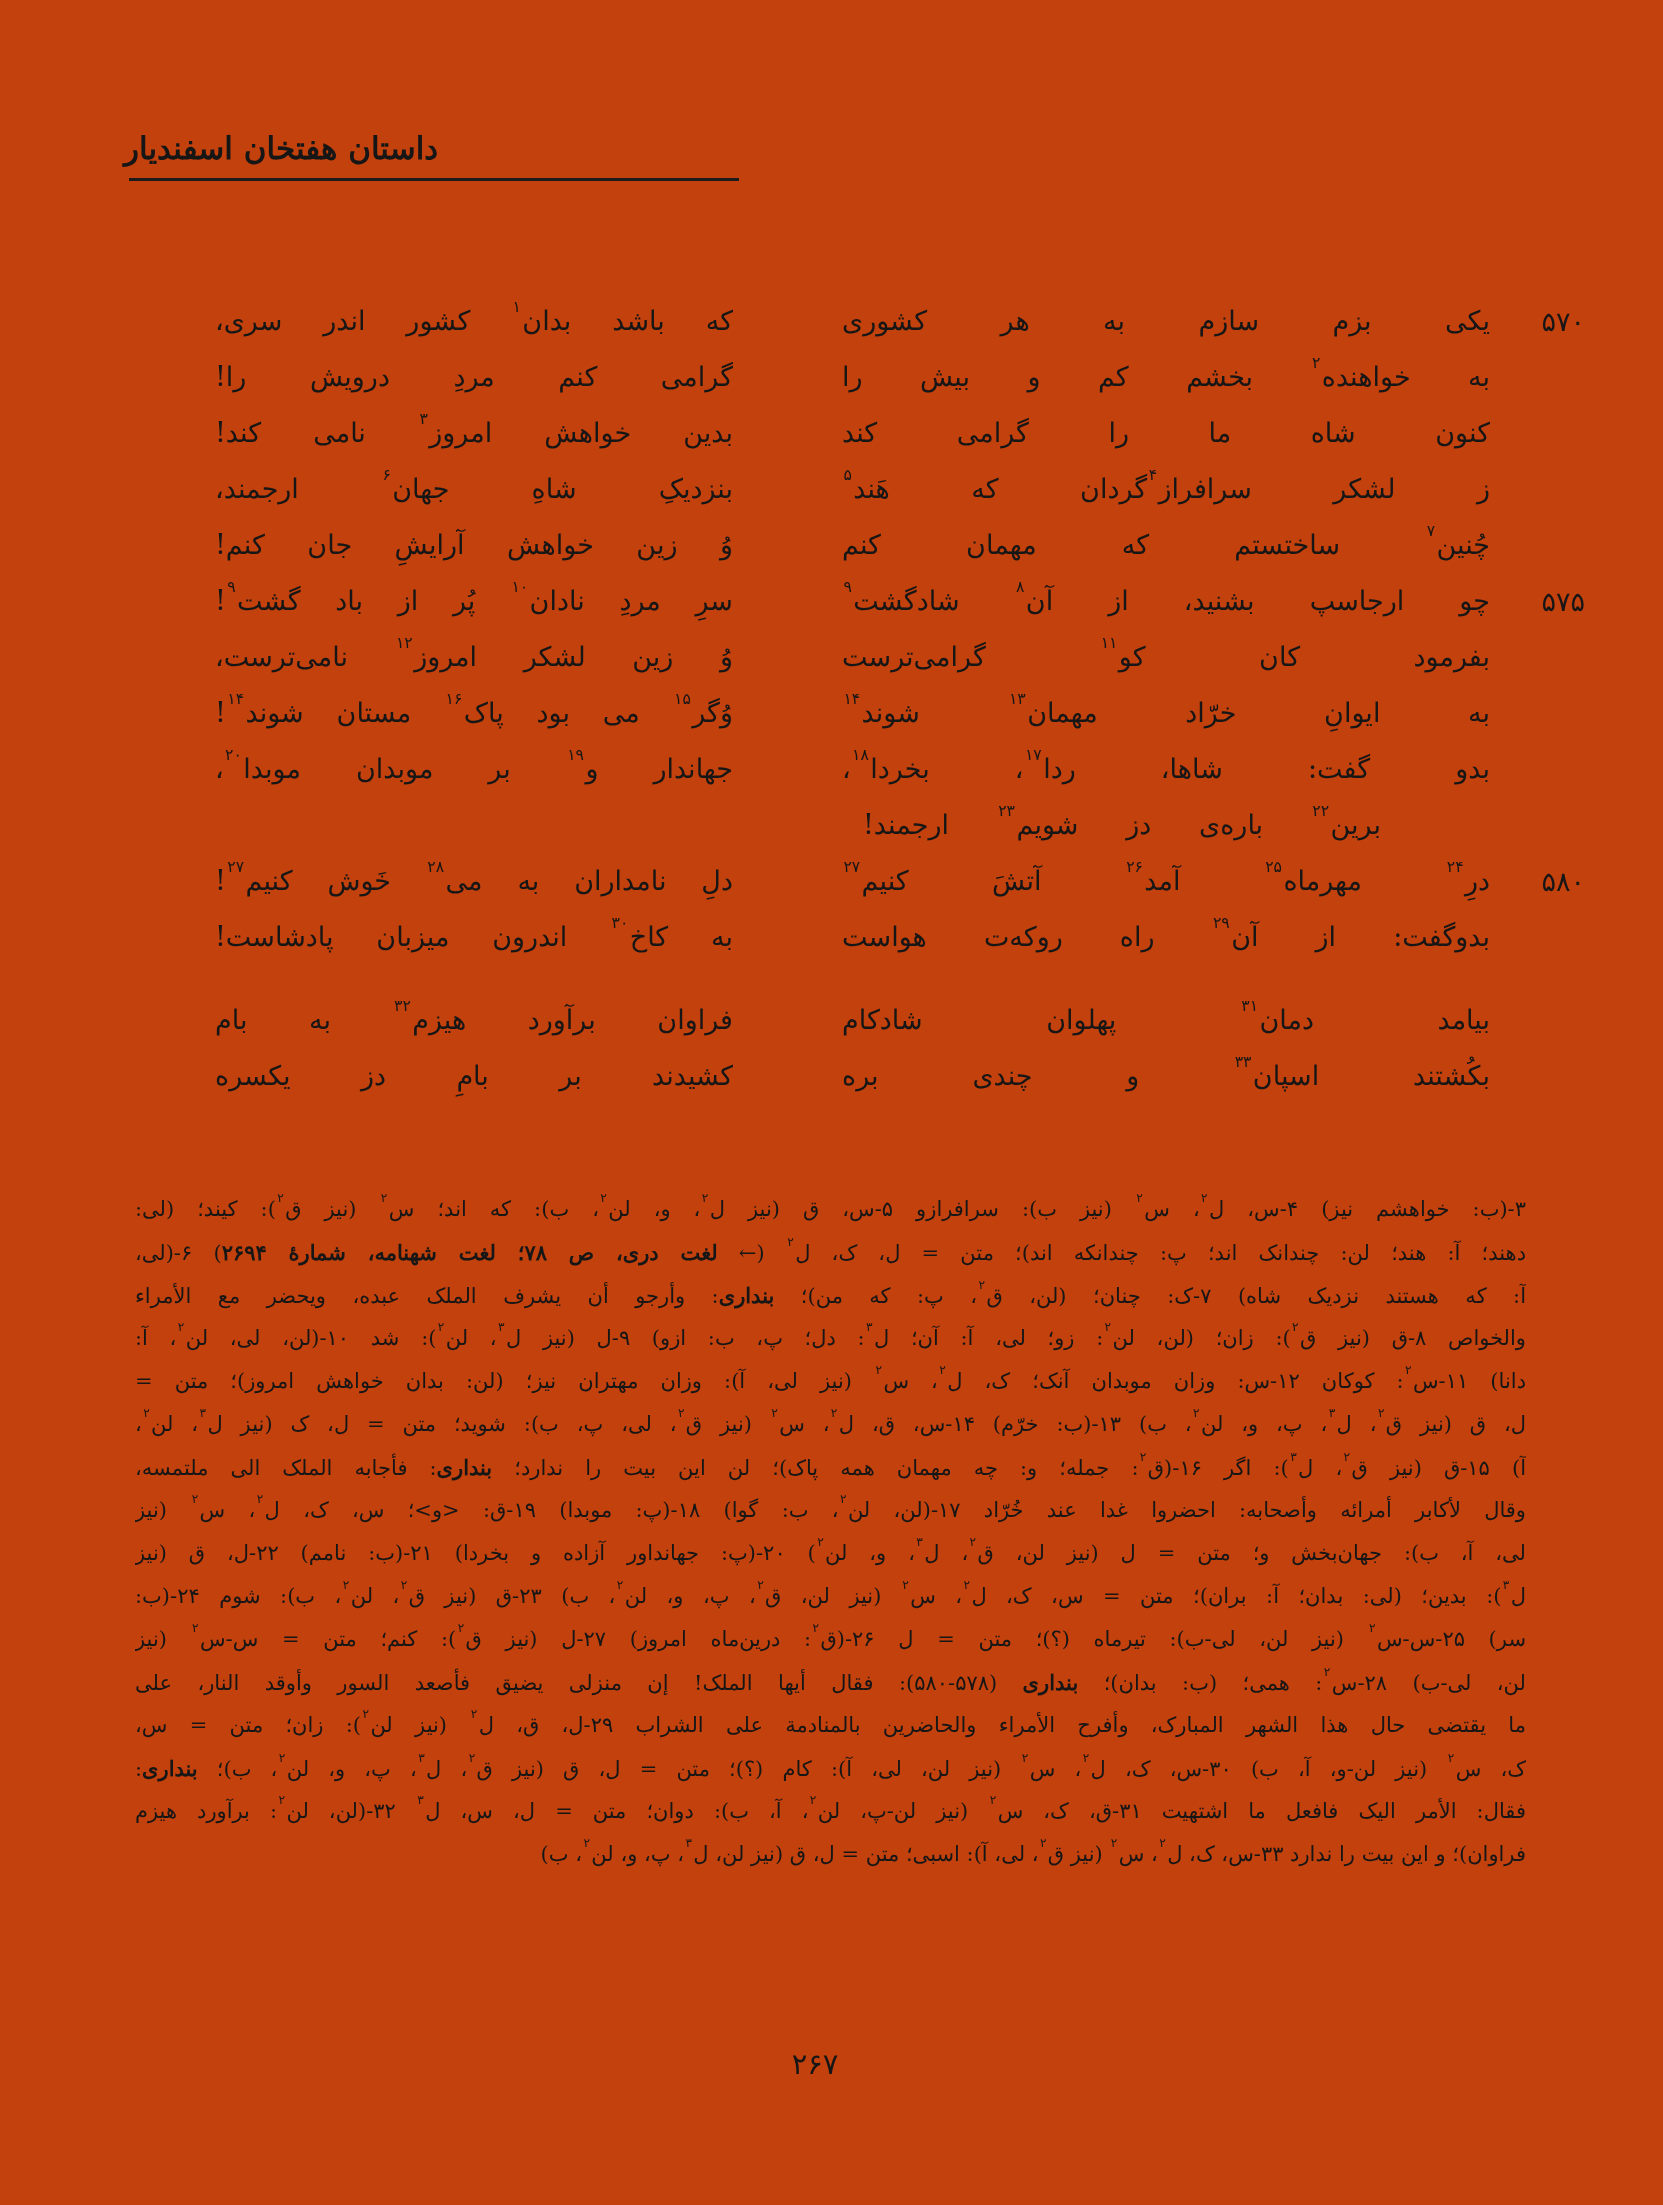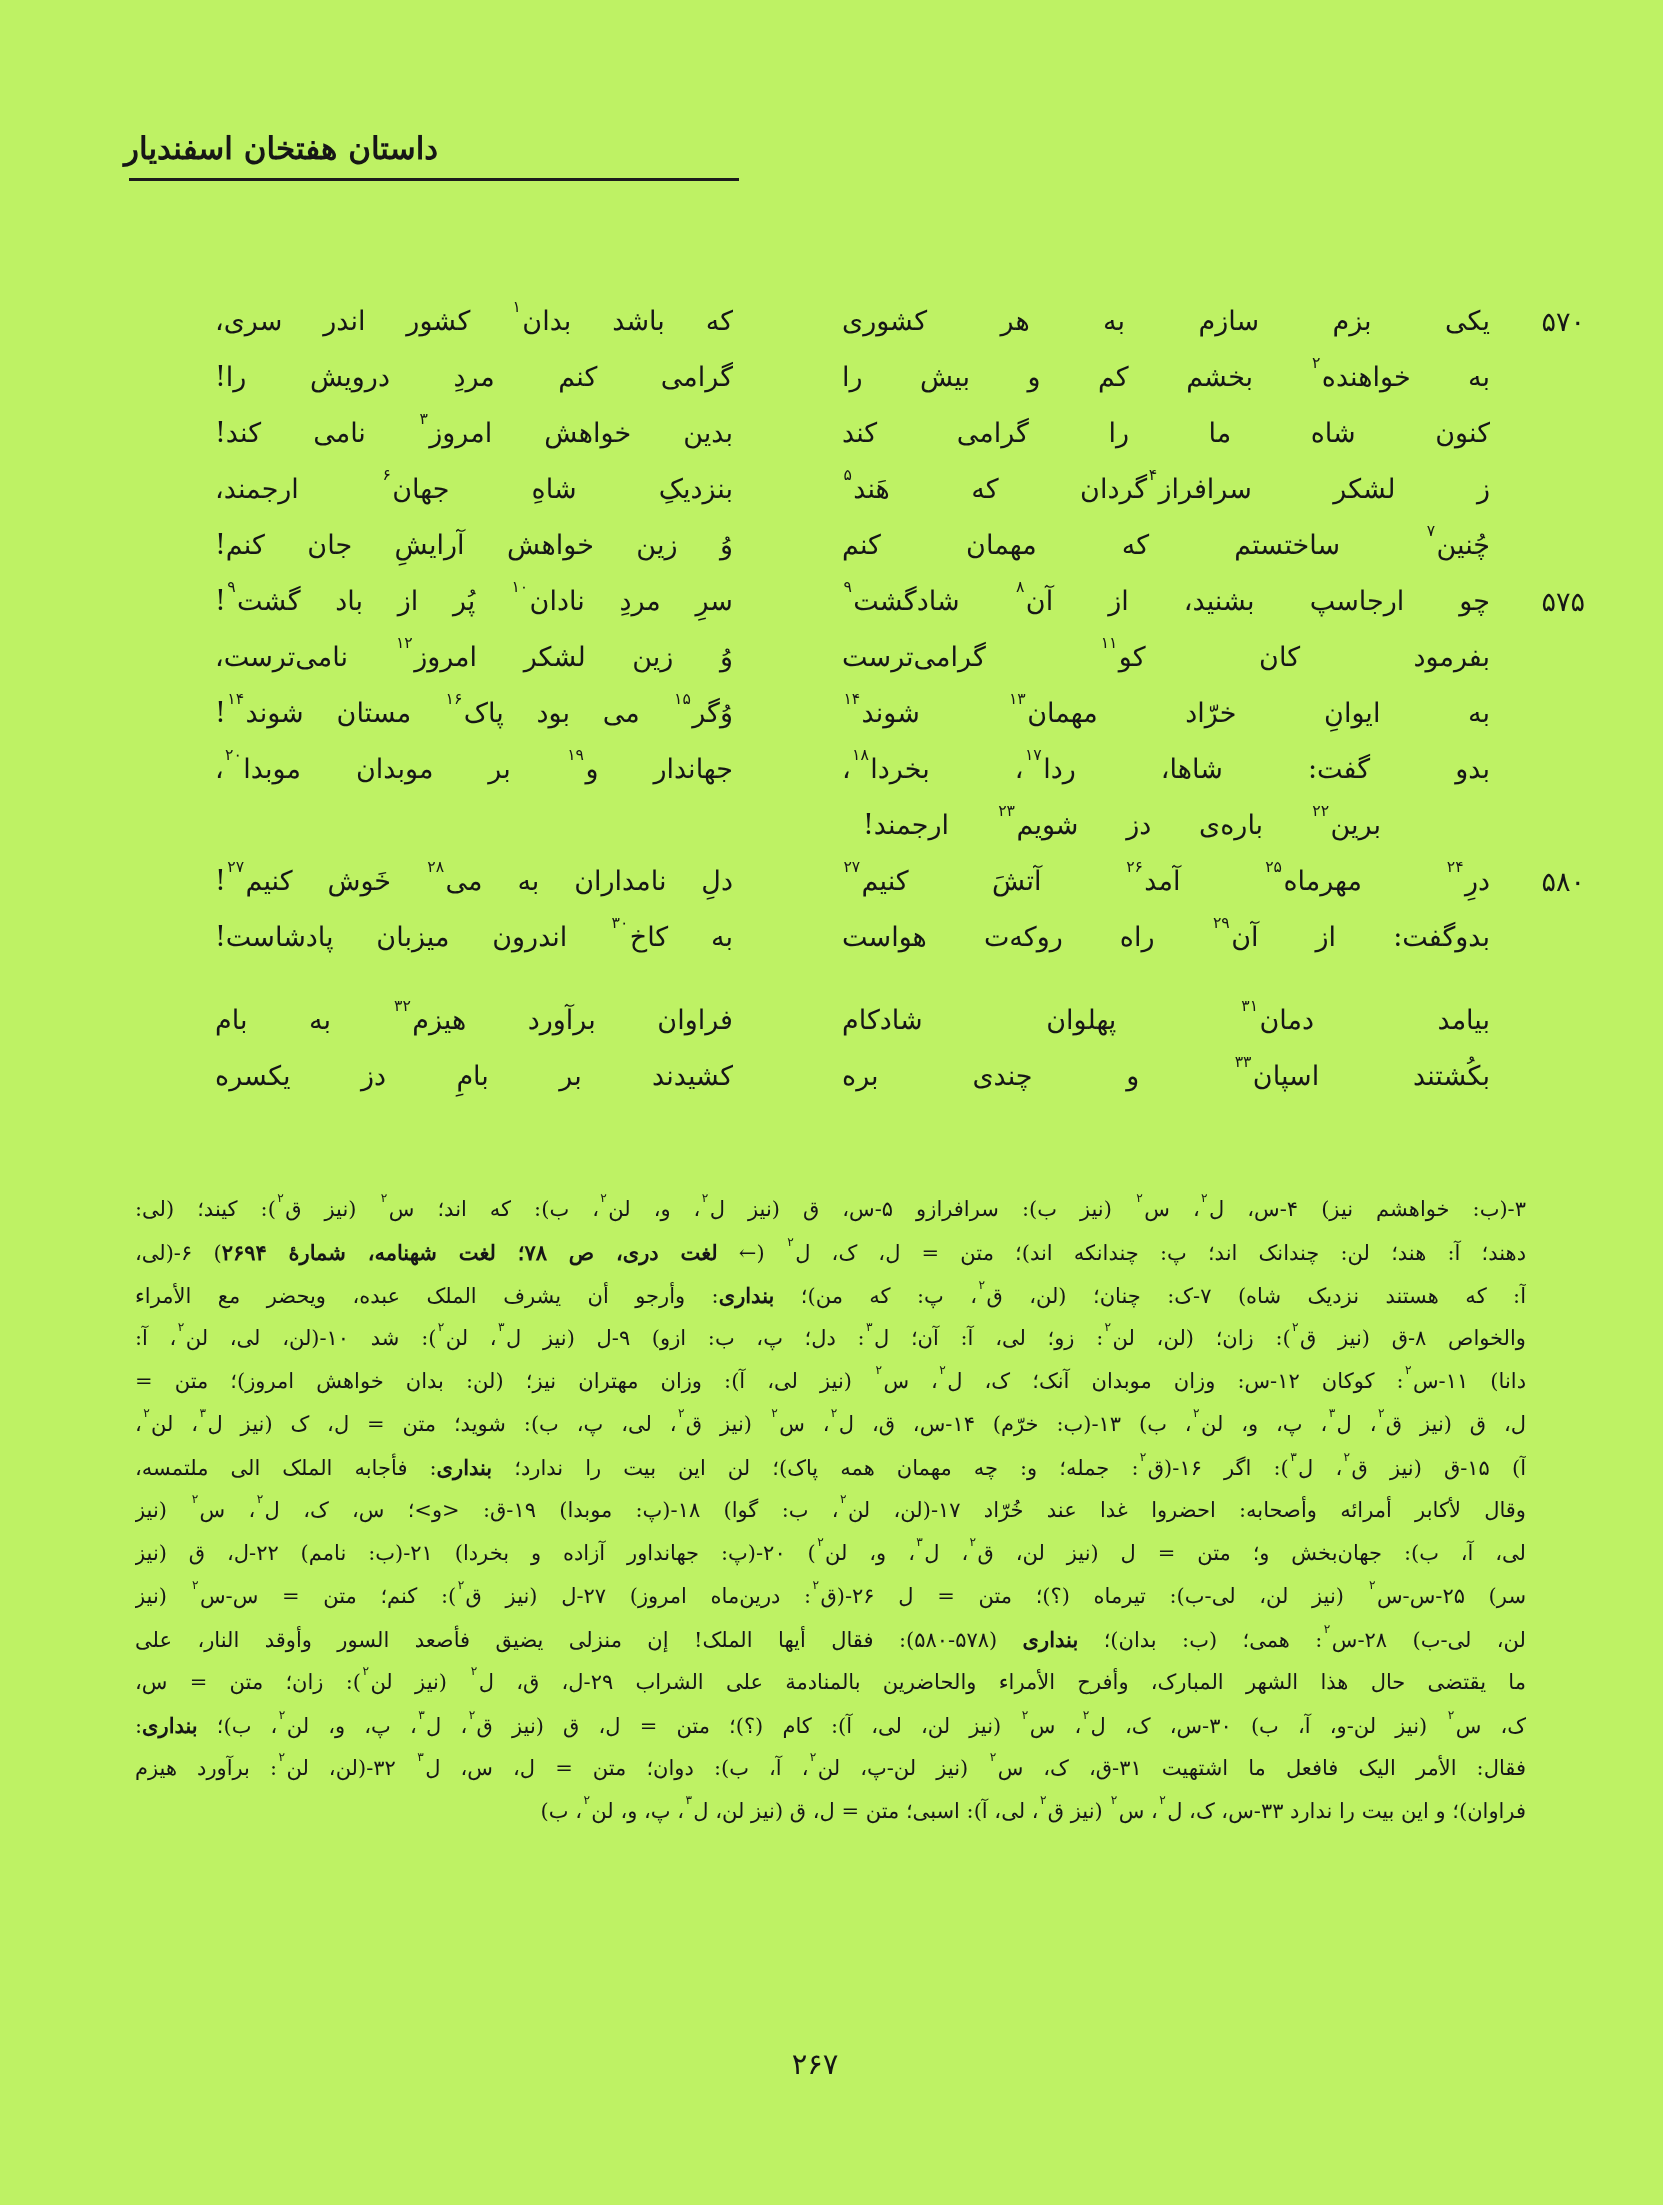--- a/index.html
+++ b/index.html
@@ -1,19 +1,19 @@
 <!DOCTYPE html>
 <html lang="fa" dir="rtl" style="font-size:11px"><head>
 <meta charset="utf-8">
 <style>
   html,body{margin:0;padding:0;background:#e8e8e8;}
   .page{
     position:relative;
     width:1664px;height:2205px;
-    background:#bef264;
+    background:#c2410c;
     margin:0 auto;
     font-family:"DejaVu Serif", serif;
     color:#161616;
     direction:rtl;
     overflow:hidden;
   }
   
   .header-title{
     position:absolute;left:125px;top:130px;
     font-size:31px;font-weight:bold;
@@ -157,20 +157,21 @@
   <div class="footnotes">
     <div class="fn-line">۳-(ب: خواهشم نیز) ۴-س، ل<sup>۲</sup>، س<sup>۲</sup> (نیز ب): سرافرازو ۵-س، ق (نیز ل<sup>۲</sup>، و، لن<sup>۲</sup>، ب): که اند؛ س<sup>۲</sup> (نیز ق<sup>۲</sup>): کیند؛ (لی:</div>
     <div class="fn-line">دهند؛ آ: هند؛ لن: چندانک اند؛ پ: چندانکه اند)؛ متن = ل، ک، ل<sup>۲</sup> (← <b>لغت دری، ص ۷۸؛ لغت شهنامه، شمارهٔ ۲۶۹۴</b>) ۶-(لی،</div>
     <div class="fn-line">آ: که هستند نزدیک شاه) ۷-ک: چنان؛ (لن، ق<sup>۲</sup>، پ: که من)؛ <b>بنداری</b>: وأرجو أن یشرف الملک عبده، ویحضر مع الأمراء</div>
     <div class="fn-line">والخواص ۸-ق (نیز ق<sup>۲</sup>): زان؛ (لن، لن<sup>۲</sup>: زو؛ لی، آ: آن؛ ل<sup>۳</sup>: دل؛ پ، ب: ازو) ۹-ل (نیز ل<sup>۳</sup>، لن<sup>۲</sup>): شد ۱۰-(لن، لی، لن<sup>۲</sup>، آ:</div>
     <div class="fn-line">دانا) ۱۱-س<sup>۲</sup>: کوکان ۱۲-س: وزان موبدان آنک؛ ک، ل<sup>۲</sup>، س<sup>۲</sup> (نیز لی، آ): وزان مهتران نیز؛ (لن: بدان خواهش امروز)؛ متن =</div>
     <div class="fn-line">ل، ق (نیز ق<sup>۲</sup>، ل<sup>۳</sup>، پ، و، لن<sup>۲</sup>، ب) ۱۳-(ب: خرّم) ۱۴-س، ق، ل<sup>۲</sup>، س<sup>۲</sup> (نیز ق<sup>۲</sup>، لی، پ، ب): شوید؛ متن = ل، ک (نیز ل<sup>۳</sup>، لن<sup>۲</sup>،</div>
     <div class="fn-line">آ) ۱۵-ق (نیز ق<sup>۲</sup>، ل<sup>۳</sup>): اگر ۱۶-(ق<sup>۲</sup>: جمله؛ و: چه مهمان همه پاک)؛ لن این بیت را ندارد؛ <b>بنداری</b>: فأجابه الملک الی ملتمسه،</div>
     <div class="fn-line">وقال لأکابر أمرائه وأصحابه: احضروا غدا عند خُرّاد ۱۷-(لن، لن<sup>۲</sup>، ب: گوا) ۱۸-(پ: موبدا) ۱۹-ق: &lt;و&gt;؛ س، ک، ل<sup>۲</sup>، س<sup>۲</sup> (نیز</div>
     <div class="fn-line">لی، آ، ب): جهان‌بخش و؛ متن = ل (نیز لن، ق<sup>۲</sup>، ل<sup>۳</sup>، و، لن<sup>۲</sup>) ۲۰-(پ: جهانداور آزاده و بخردا) ۲۱-(ب: نامم) ۲۲-ل، ق (نیز</div>
+    <div class="fn-line">ل<sup>۳</sup>): بدین؛ (لی: بدان؛ آ: بران)؛ متن = س، ک، ل<sup>۲</sup>، س<sup>۲</sup> (نیز لن، ق<sup>۲</sup>، پ، و، لن<sup>۲</sup>، ب) ۲۳-ق (نیز ق<sup>۲</sup>، لن<sup>۲</sup>، ب): شوم ۲۴-(ب:</div>
     <div class="fn-line">سر) ۲۵-س-س<sup>۲</sup> (نیز لن، لی-ب): تیرماه (؟)؛ متن = ل ۲۶-(ق<sup>۲</sup>: درین‌ماه امروز) ۲۷-ل (نیز ق<sup>۲</sup>): کنم؛ متن = س-س<sup>۲</sup> (نیز</div>
     <div class="fn-line">لن، لی-ب) ۲۸-س<sup>۲</sup>: همی؛ (ب: بدان)؛ <b>بنداری</b> (۵۷۸-۵۸۰): فقال أیها الملک! إن منزلی یضیق فأصعد السور وأوقد النار، علی</div>
     <div class="fn-line">ما یقتضی حال هذا الشهر المبارک، وأفرح الأمراء والحاضرین بالمنادمة علی الشراب ۲۹-ل، ق، ل<sup>۲</sup> (نیز لن<sup>۲</sup>): زان؛ متن = س،</div>
     <div class="fn-line">ک، س<sup>۲</sup> (نیز لن-و، آ، ب) ۳۰-س، ک، ل<sup>۲</sup>، س<sup>۲</sup> (نیز لن، لی، آ): کام (؟)؛ متن = ل، ق (نیز ق<sup>۲</sup>، ل<sup>۳</sup>، پ، و، لن<sup>۲</sup>، ب)؛ <b>بنداری</b>:</div>
     <div class="fn-line">فقال: الأمر الیک فافعل ما اشتهیت ۳۱-ق، ک، س<sup>۲</sup> (نیز لن-پ، لن<sup>۲</sup>، آ، ب): دوان؛ متن = ل، س، ل<sup>۳</sup> ۳۲-(لن، لن<sup>۲</sup>: برآورد هیزم</div>
     <div class="fn-line last">فراوان)؛ و این بیت را ندارد ۳۳-س، ک، ل<sup>۲</sup>، س<sup>۲</sup> (نیز ق<sup>۲</sup>، لی، آ): اسبی؛ متن = ل، ق (نیز لن، ل<sup>۳</sup>، پ، و، لن<sup>۲</sup>، ب)</div>
   </div>
 
   <div class="page-number">۲۶۷</div>
 

